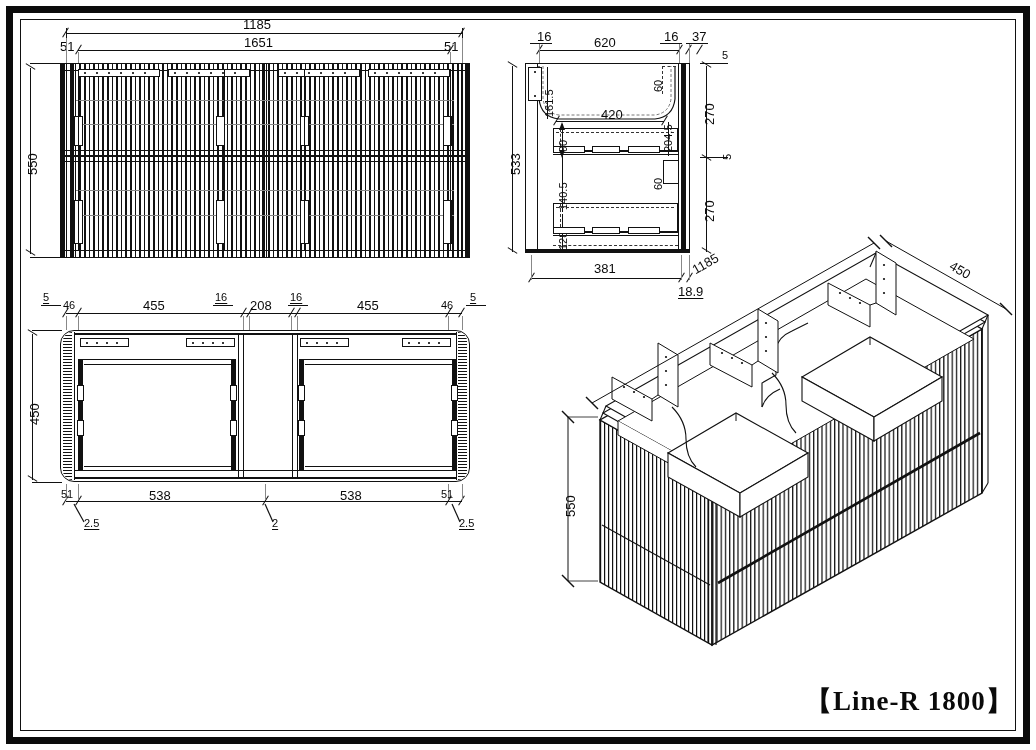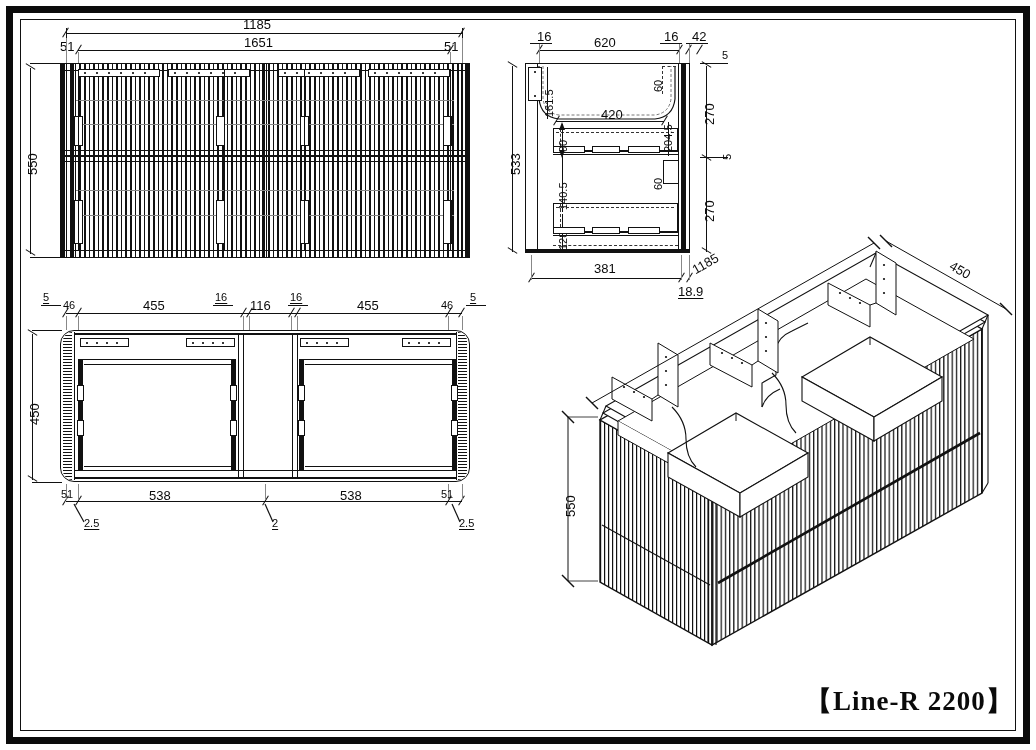--- a/index.html
+++ b/index.html
@@ -187,21 +187,21 @@
     <div class="tick" style="left:534px;top:49px;"></div>
     <div class="tick" style="left:674px;top:49px;"></div>
     <div class="dim" style="left:594px;top:36px;">620</div>
 
     <div class="dim" style="left:537px;top:30px;">16</div>
     <div class="ln h" style="left:530px;top:43px;width:22px;"></div>
 
     <div class="dim" style="left:664px;top:30px;">16</div>
     <div class="ln h" style="left:660px;top:43px;width:22px;"></div>
 
-    <div class="dim" style="left:692px;top:30px;">42</div>
+    <div class="dim" style="left:692px;top:30px;">37</div>
     <div class="ln h" style="left:686px;top:43px;width:22px;"></div>
     <div class="tick" style="left:683px;top:49px;"></div>
     <div class="tick" style="left:694px;top:49px;"></div>
 
     <div class="ln v lt" style="left:539px;top:44px;height:20px;"></div>
     <div class="ln v lt" style="left:679px;top:44px;height:20px;"></div>
     <div class="ln v lt" style="left:689px;top:44px;height:20px;"></div>
 
     <div class="box" style="left:525px;top:63px;width:165px;height:190px;"></div>
 
@@ -311,21 +311,21 @@
     <div class="tick" style="left:292px;top:312px;"></div>
     <div class="tick" style="left:443px;top:312px;"></div>
     <div class="tick" style="left:456px;top:312px;"></div>
 
     <div class="dim u sm" style="left:43px;top:292px;">5</div>
     <div class="ln h" style="left:41px;top:305px;width:20px;"></div>
     <div class="dim sm" style="left:63px;top:300px;">46</div>
     <div class="dim" style="left:143px;top:299px;">455</div>
     <div class="dim u sm" style="left:215px;top:292px;">16</div>
     <div class="ln h" style="left:213px;top:305px;width:20px;"></div>
-    <div class="dim" style="left:250px;top:299px;">116</div>
+    <div class="dim" style="left:250px;top:299px;">208</div>
     <div class="dim u sm" style="left:290px;top:292px;">16</div>
     <div class="ln h" style="left:288px;top:305px;width:20px;"></div>
     <div class="dim" style="left:357px;top:299px;">455</div>
     <div class="dim sm" style="left:441px;top:300px;">46</div>
     <div class="dim u sm" style="left:470px;top:292px;">5</div>
     <div class="ln h" style="left:466px;top:305px;width:20px;"></div>
 
     <div class="ln v lt" style="left:66px;top:316px;height:14px;"></div>
     <div class="ln v lt" style="left:78px;top:316px;height:14px;"></div>
     <div class="ln v lt" style="left:243px;top:316px;height:14px;"></div>
@@ -537,15 +537,15 @@
       <line x1="28" y1="192" x2="58" y2="192" stroke="#111" stroke-width="0.8"></line>
       <line x1="28" y1="356" x2="58" y2="356" stroke="#111" stroke-width="0.8"></line>
     </svg>
 
     
     <div class="dim" style="left:150px;top:40px;transform-origin:0 0;transform:rotate(-30deg);">1185</div>
     <div class="dim" style="left:414px;top:34px;transform-origin:0 0;transform:rotate(30deg);">450</div>
     <div class="dim rot" style="left:24px;top:292px;">550</div>
   </div>
 
-  <div id="title-text">【Line-R 2200】</div>
+  <div id="title-text">【Line-R 1800】</div>
 
 </div>
 
 </body></html>

